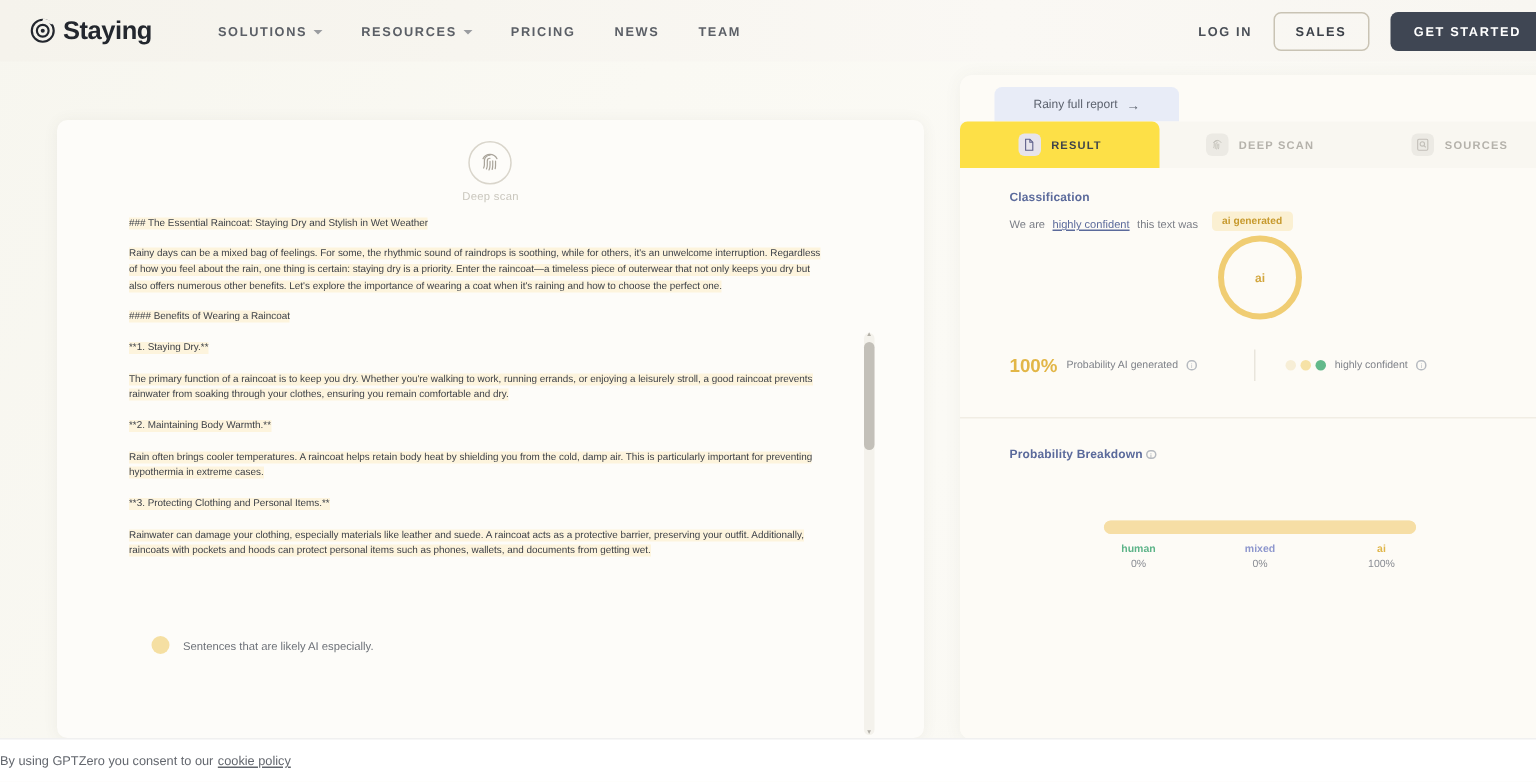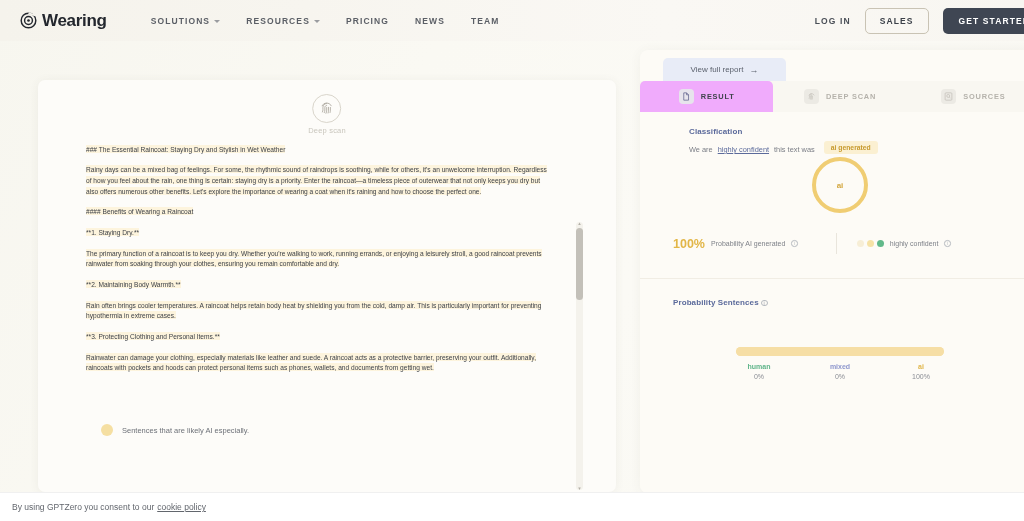--- a/index.html
+++ b/index.html
@@ -49,21 +49,21 @@
   .caret {
     display: inline-block;
     width: 0; height: 0;
     border-left: 3px solid transparent;
     border-right: 3px solid transparent;
     border-top: 3px solid #9a9ca0;
     margin-top: 1px;
   }
   .header-right {
     margin-left: auto; display: flex; align-items: center; gap: 14px;
-    padding-right: 0;
+    padding-right: 16px;
   }
   .login-link {
     font-size: 8.5px; letter-spacing: 1.1px; font-weight: 600;
     color: #4a4f57; cursor: pointer; text-transform: uppercase;
   }
   .sales-btn {
     font-size: 8.5px; letter-spacing: 1.1px; font-weight: 600;
     color: #3c4149; text-transform: uppercase;
     border: 1px solid #c9c3b4; border-radius: 5px;
     padding: 7px 14px; background: transparent; cursor: pointer;
@@ -207,39 +207,39 @@
     background: #f9f7f1;
     display: flex; align-items: center;
   }
   .tab {
     flex: 1; height: 31px;
     display: flex; align-items: center; justify-content: center; gap: 7px;
     font-size: 7.4px; letter-spacing: 0.8px; font-weight: bold;
     color: #b5b2ab; cursor: pointer; text-transform: uppercase;
   }
   .tab.active {
-    background: #f0abfc; color: #3e434b;
+    background: #fde047; color: #3e434b;
     border-radius: 5px 5px 0 0;
   }
   .tab-icon {
     width: 15px; height: 15px; border-radius: 4px;
     background: #eceae4;
     display: flex; align-items: center; justify-content: center;
   }
   .tab.active .tab-icon { background: #e7e4ec; }
   .panel-body {
     position: absolute; left: 0; top: 62px;
     width: 400px; height: 381px;
     background: #fdfbf6;
   }
   .section-title {
     font-size: 8px; font-weight: bold; color: #5b6a9b;
     letter-spacing: 0.1px;
   }
-  .classification-block { position: absolute; left: 33px; top: 15px; margin-left: 16px; }
+  .classification-block { position: absolute; left: 33px; top: 15px; }
   .class-sub {
     margin-top: 5px; font-size: 7.4px; color: #7a7d85;
     display: flex; align-items: flex-end; gap: 5px;
   }
   .uline { text-decoration: underline; color: #5b6a9b; }
   .ai-chip {
     background: #fbf0d2; color: #c79a2e;
     font-size: 6.8px; font-weight: bold;
     padding: 3px 7px; border-radius: 3px; margin-left: 4px;
   }
@@ -307,42 +307,42 @@
     vertical-align: middle;
   }
 
   
   .cookie-bar {
     position: absolute; left: 0; bottom: 0;
     width: 1024px; height: 29px;
     background: #ffffff;
     display: flex; align-items: center;
     font-size: 8.5px; color: #62666d;
-    padding-left: 12px;
+    padding-left: 0;
     z-index: 40;
     border-top: 1px solid #f0f0f0;
   }
   .cookie-link { text-decoration: underline; color: #62666d; cursor: pointer; margin-left: 3px; }
 </style>
 </head>
 <body>
 
 <div id="root">
 
   <div class="header">
     <div class="logo-wrap">
       <span class="logo-mark">
         <svg width="17" height="17" viewBox="0 0 20 20">
           <circle cx="10" cy="10" r="8.6" fill="none" stroke="#23272e" stroke-width="1.7"></circle>
           <circle cx="10" cy="10" r="4.6" fill="none" stroke="#23272e" stroke-width="1.7"></circle>
           <circle cx="10" cy="10" r="1.6" fill="#23272e"></circle>
           <path d="M10 1.4 L18 4" stroke="#f5f3ec" stroke-width="2.4" fill="none"></path>
         </svg>
       </span>
-      <span class="logo-text">Wearing</span>
+      <span class="logo-text">Staying</span>
     </div>
 
     <div class="nav">
       <div class="nav-item">
         <span>SOLUTIONS</span>
         <span class="caret"></span>
       </div>
       <div class="nav-item">
         <span>RESOURCES</span>
         <span class="caret"></span>
@@ -402,21 +402,21 @@
     <div class="legend">
       <span class="legend-dot"></span>
       <span class="legend-label">Sentences that are likely AI especially.</span>
     </div>
 
   </div>
 
   <div class="result-panel">
 
     <div class="viewreport-tab">
-      <span>View full report</span>
+      <span>Rainy full report</span>
       <span class="arrow-right">→</span>
     </div>
 
     <div class="tabs-row">
       <div class="tab active">
         <span class="tab-icon">
           <svg width="8" height="9" viewBox="0 0 14 16" fill="none" stroke="#5d5f8a" stroke-width="1.3">
             <path d="M3 1.5h5l3.5 3.5v9.5H3z"></path>
               <path d="M8 1.5V5h3.5"></path>
           </svg>
@@ -480,21 +480,21 @@
           </span>
           <span class="stat-text">highly confident</span>
           <span class="info-dot sm">i</span>
         </div>
       </div>
 
       <div class="hr-line"></div>
 
       <div class="breakdown-block">
         <div class="section-title">
-          <span>Probability Sentences</span>
+          <span>Probability Breakdown</span>
           <span class="info-dot sm">i</span>
         </div>
       </div>
 
       <div class="bar-area">
         <div class="bar-track">
           <div class="bar-fill" style="width:100%"></div>
         </div>
         <div class="bar-labels">
           <div class="bl">

